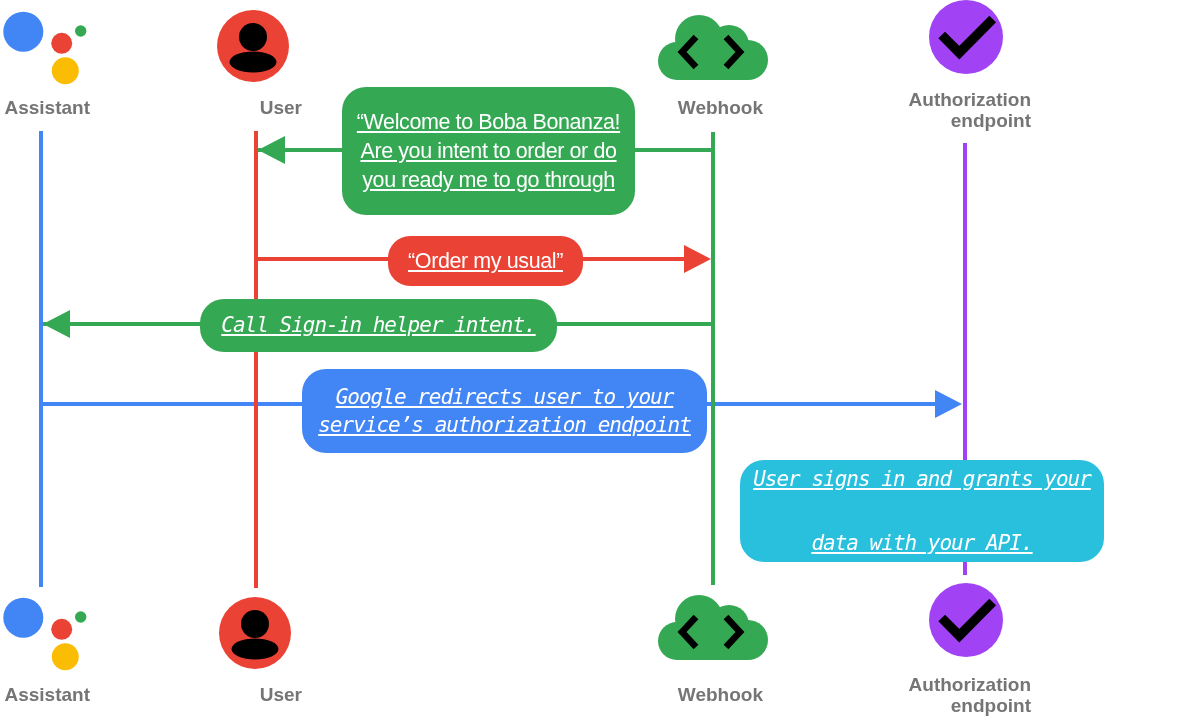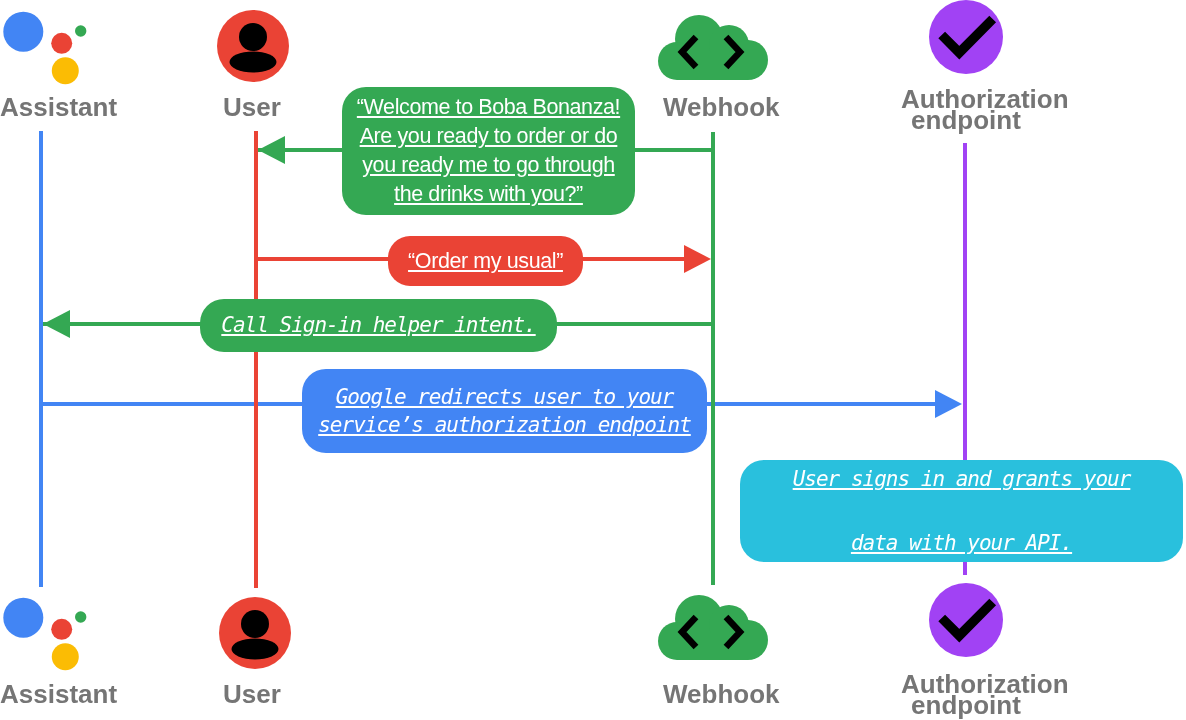--- a/index.html
+++ b/index.html
@@ -10,22 +10,22 @@
   .ahead{position:absolute;width:0;height:0;z-index:1;}
   .ahead.left {border-top:14px solid transparent;border-bottom:14px solid transparent;border-right:27px solid;}
   .ahead.right{border-top:14px solid transparent;border-bottom:14px solid transparent;border-left:27px solid;}
   .msg{position:absolute;display:flex;flex-direction:column;justify-content:center;align-items:center;
        color:#fff;z-index:3;border-radius:24px;text-align:center;text-decoration:underline;}
   .msg .ln{white-space:nowrap;}
   .sans{font-size:21.5px;letter-spacing:-0.4px;line-height:29px;}
   .mono{font-family:"DejaVu Sans Mono",monospace;font-style:italic;font-size:21px;
         letter-spacing:-1px;line-height:29px;text-align:right;}
   .icon{position:absolute;z-index:4;}
-  .actor-label{position:absolute;z-index:4;color:#757575;font-weight:700;font-size:26px;
-               text-align:center;line-height:21px;}
+  .actor-label{position:absolute;z-index:4;color:#757575;font-weight:700;font-size:19px;
+               text-align:right;line-height:21px;}
 </style>
 </head>
 <body>
 
 <div id="stage">
 
   <div class="lifeline" style="left:39px;top:131px;height:456px;background:#4285F4;"></div>
   <div class="lifeline" style="left:254px;top:131px;height:457px;background:#EA4335;"></div>
   <div class="lifeline" style="left:711px;top:132px;height:453px;background:#34A853;"></div>
   <div class="lifeline" style="left:963px;top:143px;height:432px;background:#A142F4;"></div>
@@ -37,39 +37,38 @@
   <div class="ahead right" style="left:684px;top:245px;border-left-color:#EA4335;"></div>
 
   <div class="aline" style="left:43px;top:322px;width:670px;background:#34A853;"></div>
   <div class="ahead left" style="left:43px;top:310px;border-right-color:#34A853;"></div>
 
   <div class="aline" style="left:41px;top:402px;width:895px;background:#4285F4;"></div>
   <div class="ahead right" style="left:935px;top:390px;border-left-color:#4285F4;"></div>
 
   <div class="msg sans" style="left:342px;top:87px;width:293px;height:128px;background:#34A853;">
     <div class="ln">“Welcome to Boba Bonanza!</div>
-    <div class="ln">Are you ready to order or do</div>
+    <div class="ln">Are you intent to order or do</div>
     <div class="ln">you ready me to go through</div>
-    <div class="ln">the drinks with you?”</div>
   </div>
 
   <div class="msg sans" style="left:388px;top:236px;width:195px;height:50px;background:#EA4335;border-radius:22px;">
     <div class="ln">“Order my usual”</div>
   </div>
 
   <div class="msg mono" style="left:200px;top:299px;width:357px;height:53px;background:#34A853;">
     <div class="ln">Call Sign-in helper intent.</div>
   </div>
 
   <div class="msg mono" style="left:302px;top:369px;width:405px;height:84px;background:#4285F4;line-height:28px;">
     <div class="ln">Google redirects user to your</div>
     <div class="ln">service’s authorization endpoint</div>
   </div>
 
-  <div class="msg mono" style="left:740px;top:460px;width:443px;height:102px;background:#29C0DD;gap:35px;">
+  <div class="msg mono" style="left:740px;top:460px;width:364px;height:102px;background:#29C0DD;gap:35px;">
     <div class="ln">User signs in and grants your</div>
     <div class="ln">data with your API.</div>
   </div>
 
   <svg class="icon" style="left:0;top:0;" width="100" height="92" viewBox="0 0 100 92">
     <circle cx="23.3" cy="31.7" r="20" fill="#4285F4"></circle>
     <circle cx="61.7" cy="43.3" r="10.5" fill="#EA4335"></circle>
     <circle cx="80.7" cy="31" r="5.7" fill="#34A853"></circle>
     <circle cx="65.3" cy="70.7" r="13.5" fill="#FBBC04"></circle>
   </svg>

